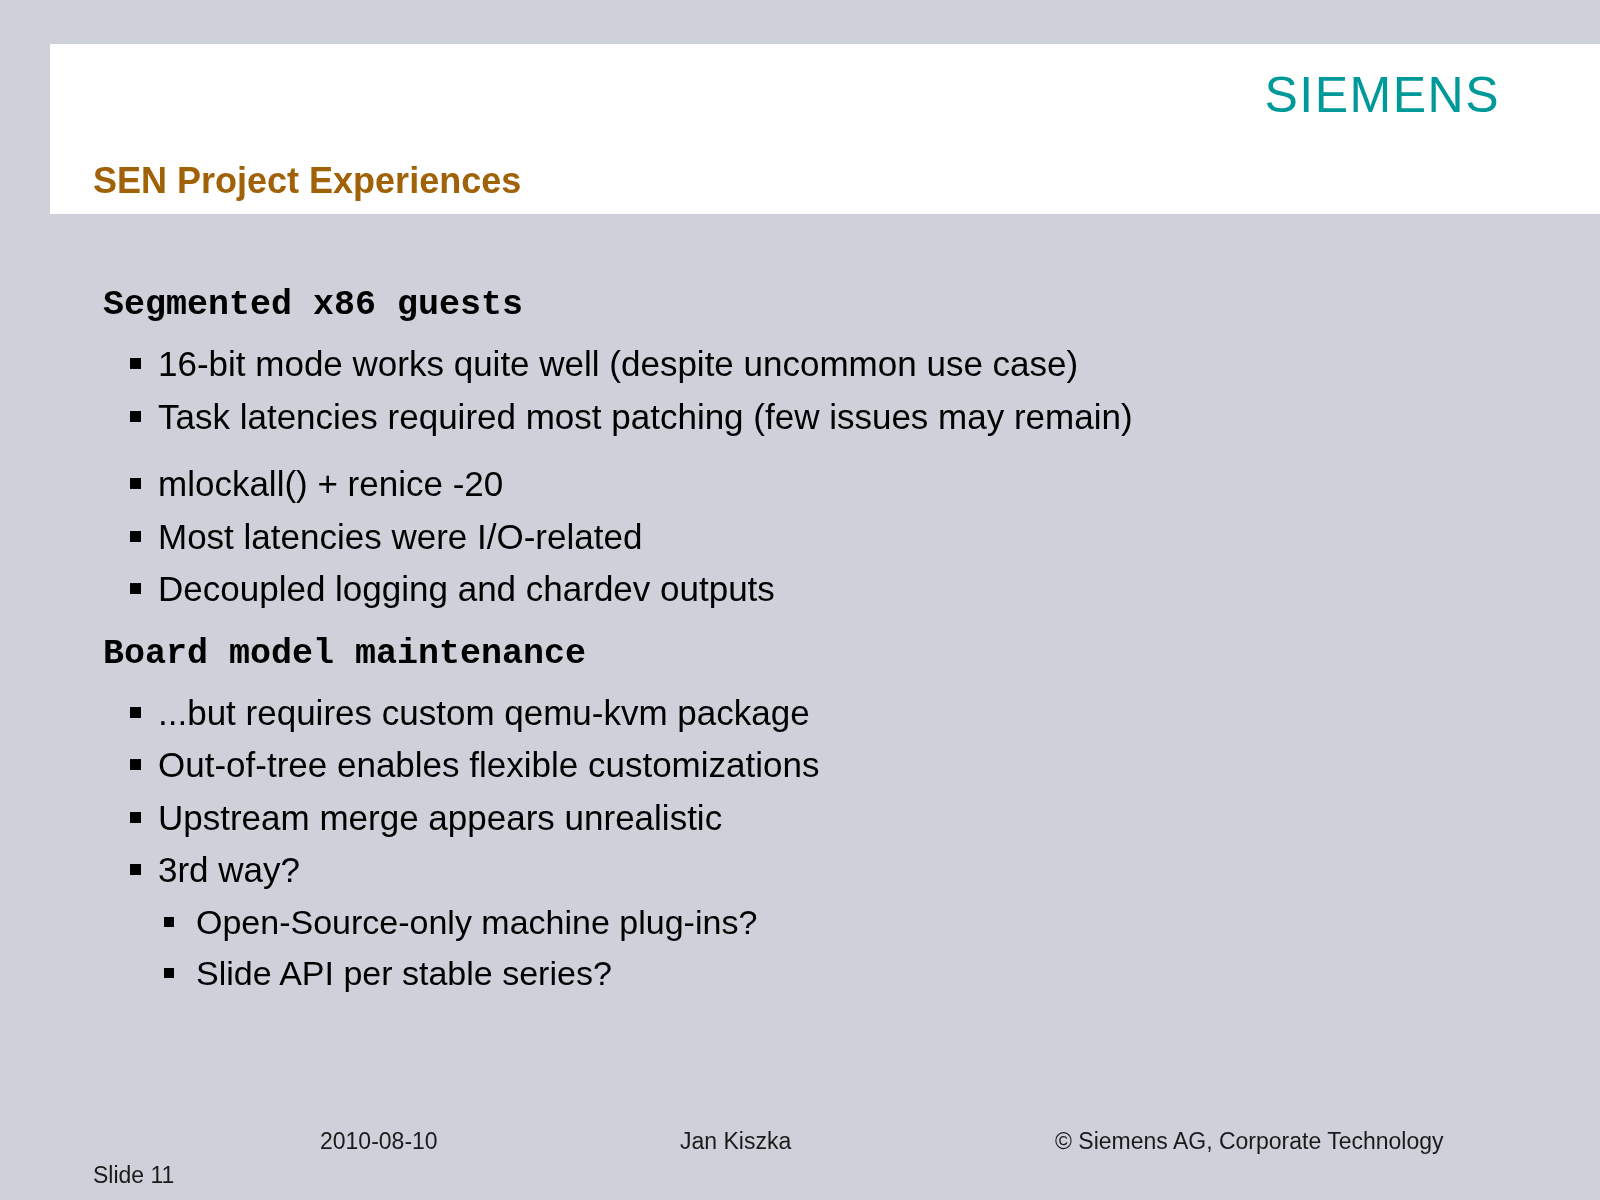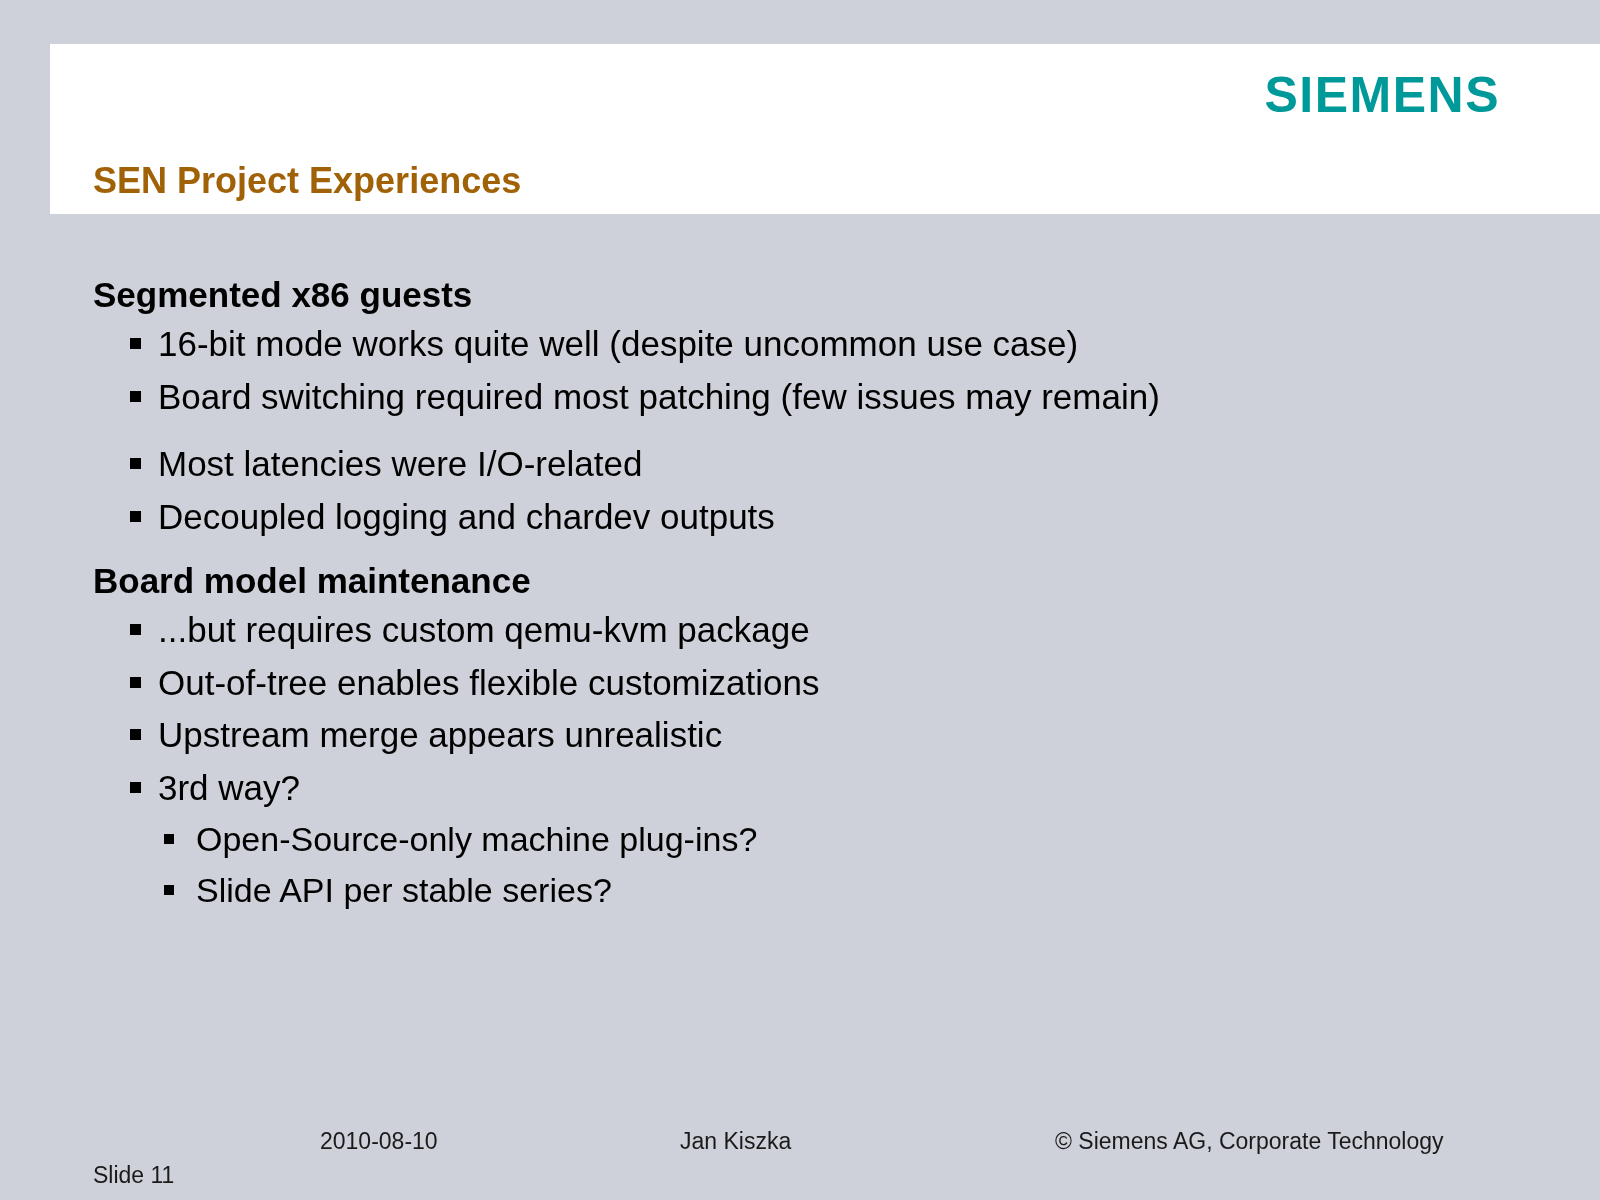--- a/index.html
+++ b/index.html
@@ -28,21 +28,21 @@
     top: 44px;
     width: 1550px;
     height: 170px;
     background: #ffffff;
   }
   #brand-logo {
     position: absolute;
     right: 100px;
     top: 26px;
     font-family: "Liberation Sans", sans-serif;
-    font-weight: bold;
+    font-weight: normal;
     font-size: 50px;
     letter-spacing: 1.5px;
     color: #009999;
     line-height: 1;
     white-space: nowrap;
   }
   #slide-title {
     position: absolute;
     left: 43px;
     top: 92px;
@@ -61,22 +61,23 @@
     width: 1450px;
   }
   .section {
     margin: 0 0 8px 0;
   }
   .section-heading {
     font-size: 35px;
     font-weight: bold;
     color: #000000;
     line-height: 1.32;
-    margin: 0;
+    margin: 10px;
     white-space: nowrap;
+    font-family: Liberation Mono, monospace;
   }
   .bullet-list {
     list-style: none;
     margin: 0;
     padding: 0;
   }
   .bullet-item {
     position: relative;
     font-size: 35px;
     font-weight: normal;
@@ -141,26 +142,26 @@
   <div id="header-band">
     <div id="brand-logo">SIEMENS</div>
     <h1 id="slide-title">SEN Project Experiences</h1>
   </div>
 
   <div id="content">
       <div class="section">
         <div class="section-heading">Segmented x86 guests</div>
         <ul class="bullet-list">
           <li class="bullet-item level-1"><span class="bullet-mark"></span><span class="bullet-text">16-bit mode works quite well (despite uncommon use case)</span></li>
-          <li class="bullet-item level-1"><span class="bullet-mark"></span><span class="bullet-text">Board switching required most patching (few issues may remain)</span></li>
+          <li class="bullet-item level-1"><span class="bullet-mark"></span><span class="bullet-text">Task latencies required most patching (few issues may remain)</span></li>
         </ul>
       </div>
       <div class="section">
         <ul class="bullet-list">
-          <li class="bullet-item level-1"><span class="bullet-mark"></span></li>
+          <li class="bullet-item level-1"><span class="bullet-mark"></span><span class="bullet-text">mlockall() + renice -20</span></li>
           <li class="bullet-item level-1"><span class="bullet-mark"></span><span class="bullet-text">Most latencies were I/O-related</span></li>
           <li class="bullet-item level-1"><span class="bullet-mark"></span><span class="bullet-text">Decoupled logging and chardev outputs</span></li>
         </ul>
       </div>
       <div class="section">
         <div class="section-heading">Board model maintenance</div>
         <ul class="bullet-list">
           <li class="bullet-item level-1"><span class="bullet-mark"></span><span class="bullet-text">...but requires custom qemu-kvm package</span></li>
           <li class="bullet-item level-1"><span class="bullet-mark"></span><span class="bullet-text">Out-of-tree enables flexible customizations</span></li>
           <li class="bullet-item level-1"><span class="bullet-mark"></span><span class="bullet-text">Upstream merge appears unrealistic</span></li>

